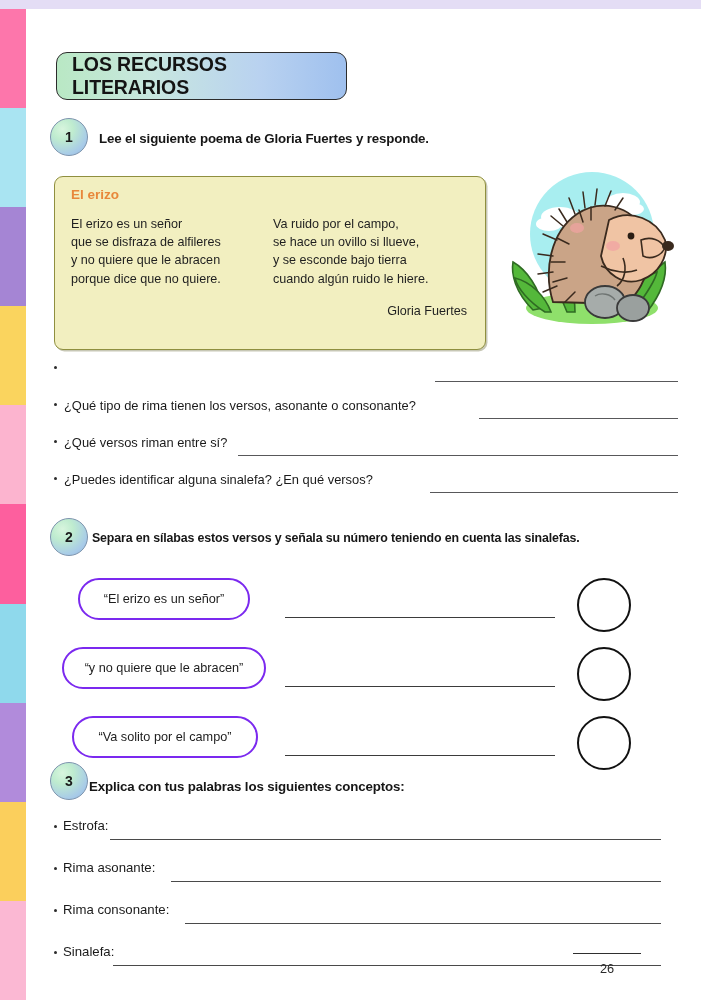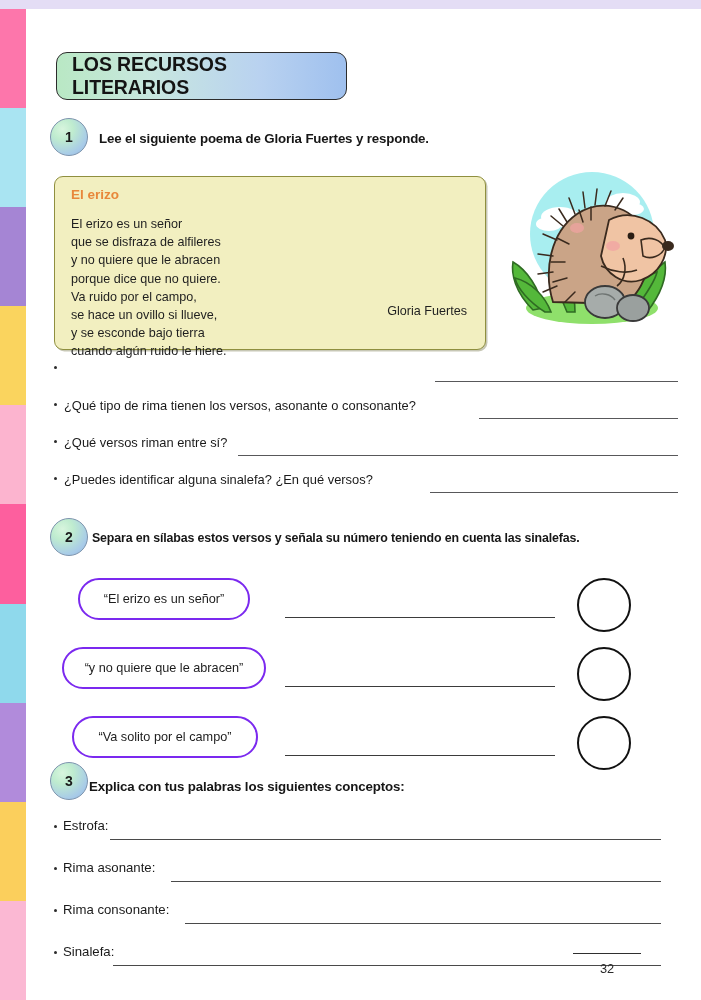--- a/index.html
+++ b/index.html
@@ -116,21 +116,20 @@
     font-size: 13.5px;
     font-weight: bold;
     color: #e8873a;
   }
   .poem-cols {
     position: absolute;
     left: 16px;
     top: 38px;
     width: 404px;
     display: flex;
-    flex-direction: column;
   }
   .poem-col { width: 208px; }
   .poem-line {
     font-size: 12.6px;
     line-height: 18.2px;
     color: #1f1f1f;
     white-space: nowrap;
   }
   .poem-author {
     position: absolute;
@@ -445,15 +444,15 @@
         <div class="concept-row" style="top: 944px;">
           <div class="concept-bullet"></div>
           <div class="concept-label">Sinalefa:</div>
           <div class="concept-line" style="width: 548px;"></div>
         </div>
       </div>
 
   </div>
 
   <div class="footer-rule"></div>
-  <div class="page-num">32</div>
+  <div class="page-num">26</div>
 
 </div>
 
 </body></html>

